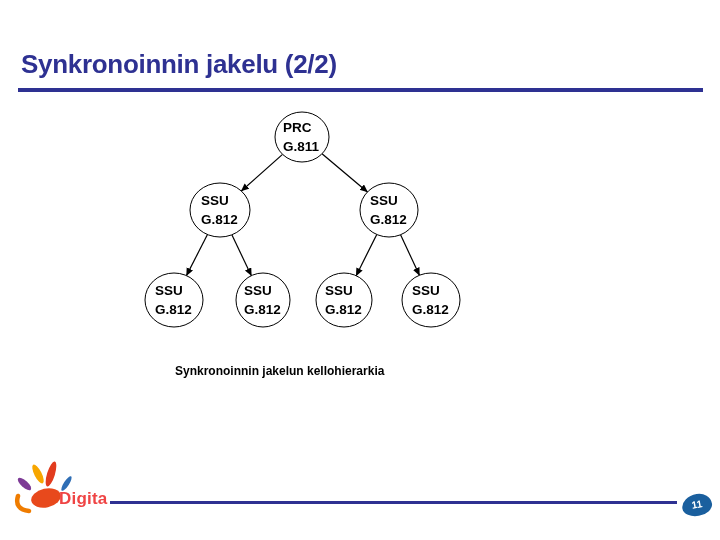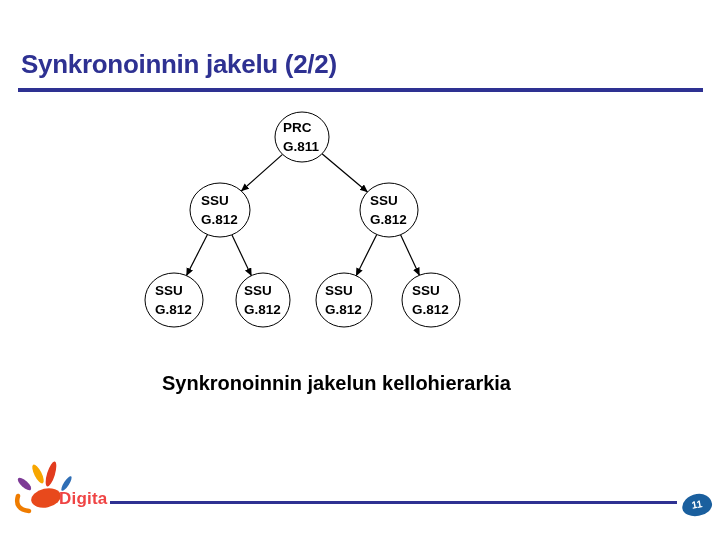--- a/index.html
+++ b/index.html
@@ -12,22 +12,22 @@
   .title{
     position:absolute;left:21px;top:34px;line-height:1;
     font-size:26px;font-weight:bold;letter-spacing:-0.3px;white-space:nowrap;
   }
   .title-rule{position:absolute;left:18px;top:88px;width:685px;height:4px;}
 
   .diagram{position:absolute;left:0;top:0;width:720px;height:540px;}
   .diagram text{font-family:"Liberation Sans", sans-serif;font-weight:bold;font-size:13.5px;fill:#000;}
 
   .caption{
-    position:absolute;left:162px;top:353px;line-height:1;
-    font-size:20px;font-weight:bold;white-space:nowrap;
+    position:absolute;left:175px;top:353px;line-height:1;
+    font-size:12px;font-weight:bold;white-space:nowrap;
   }
 
   .logo{position:absolute;left:14px;top:458px;width:60px;height:60px;}
   .logo-text{
     position:absolute;left:59px;top:490px;line-height:1;
     font-size:17px;font-weight:bold;letter-spacing:0.2px;white-space:nowrap;
   }
   .footer-rule{position:absolute;left:110px;top:501px;width:567px;height:3px;}
 
   .page-badge{

